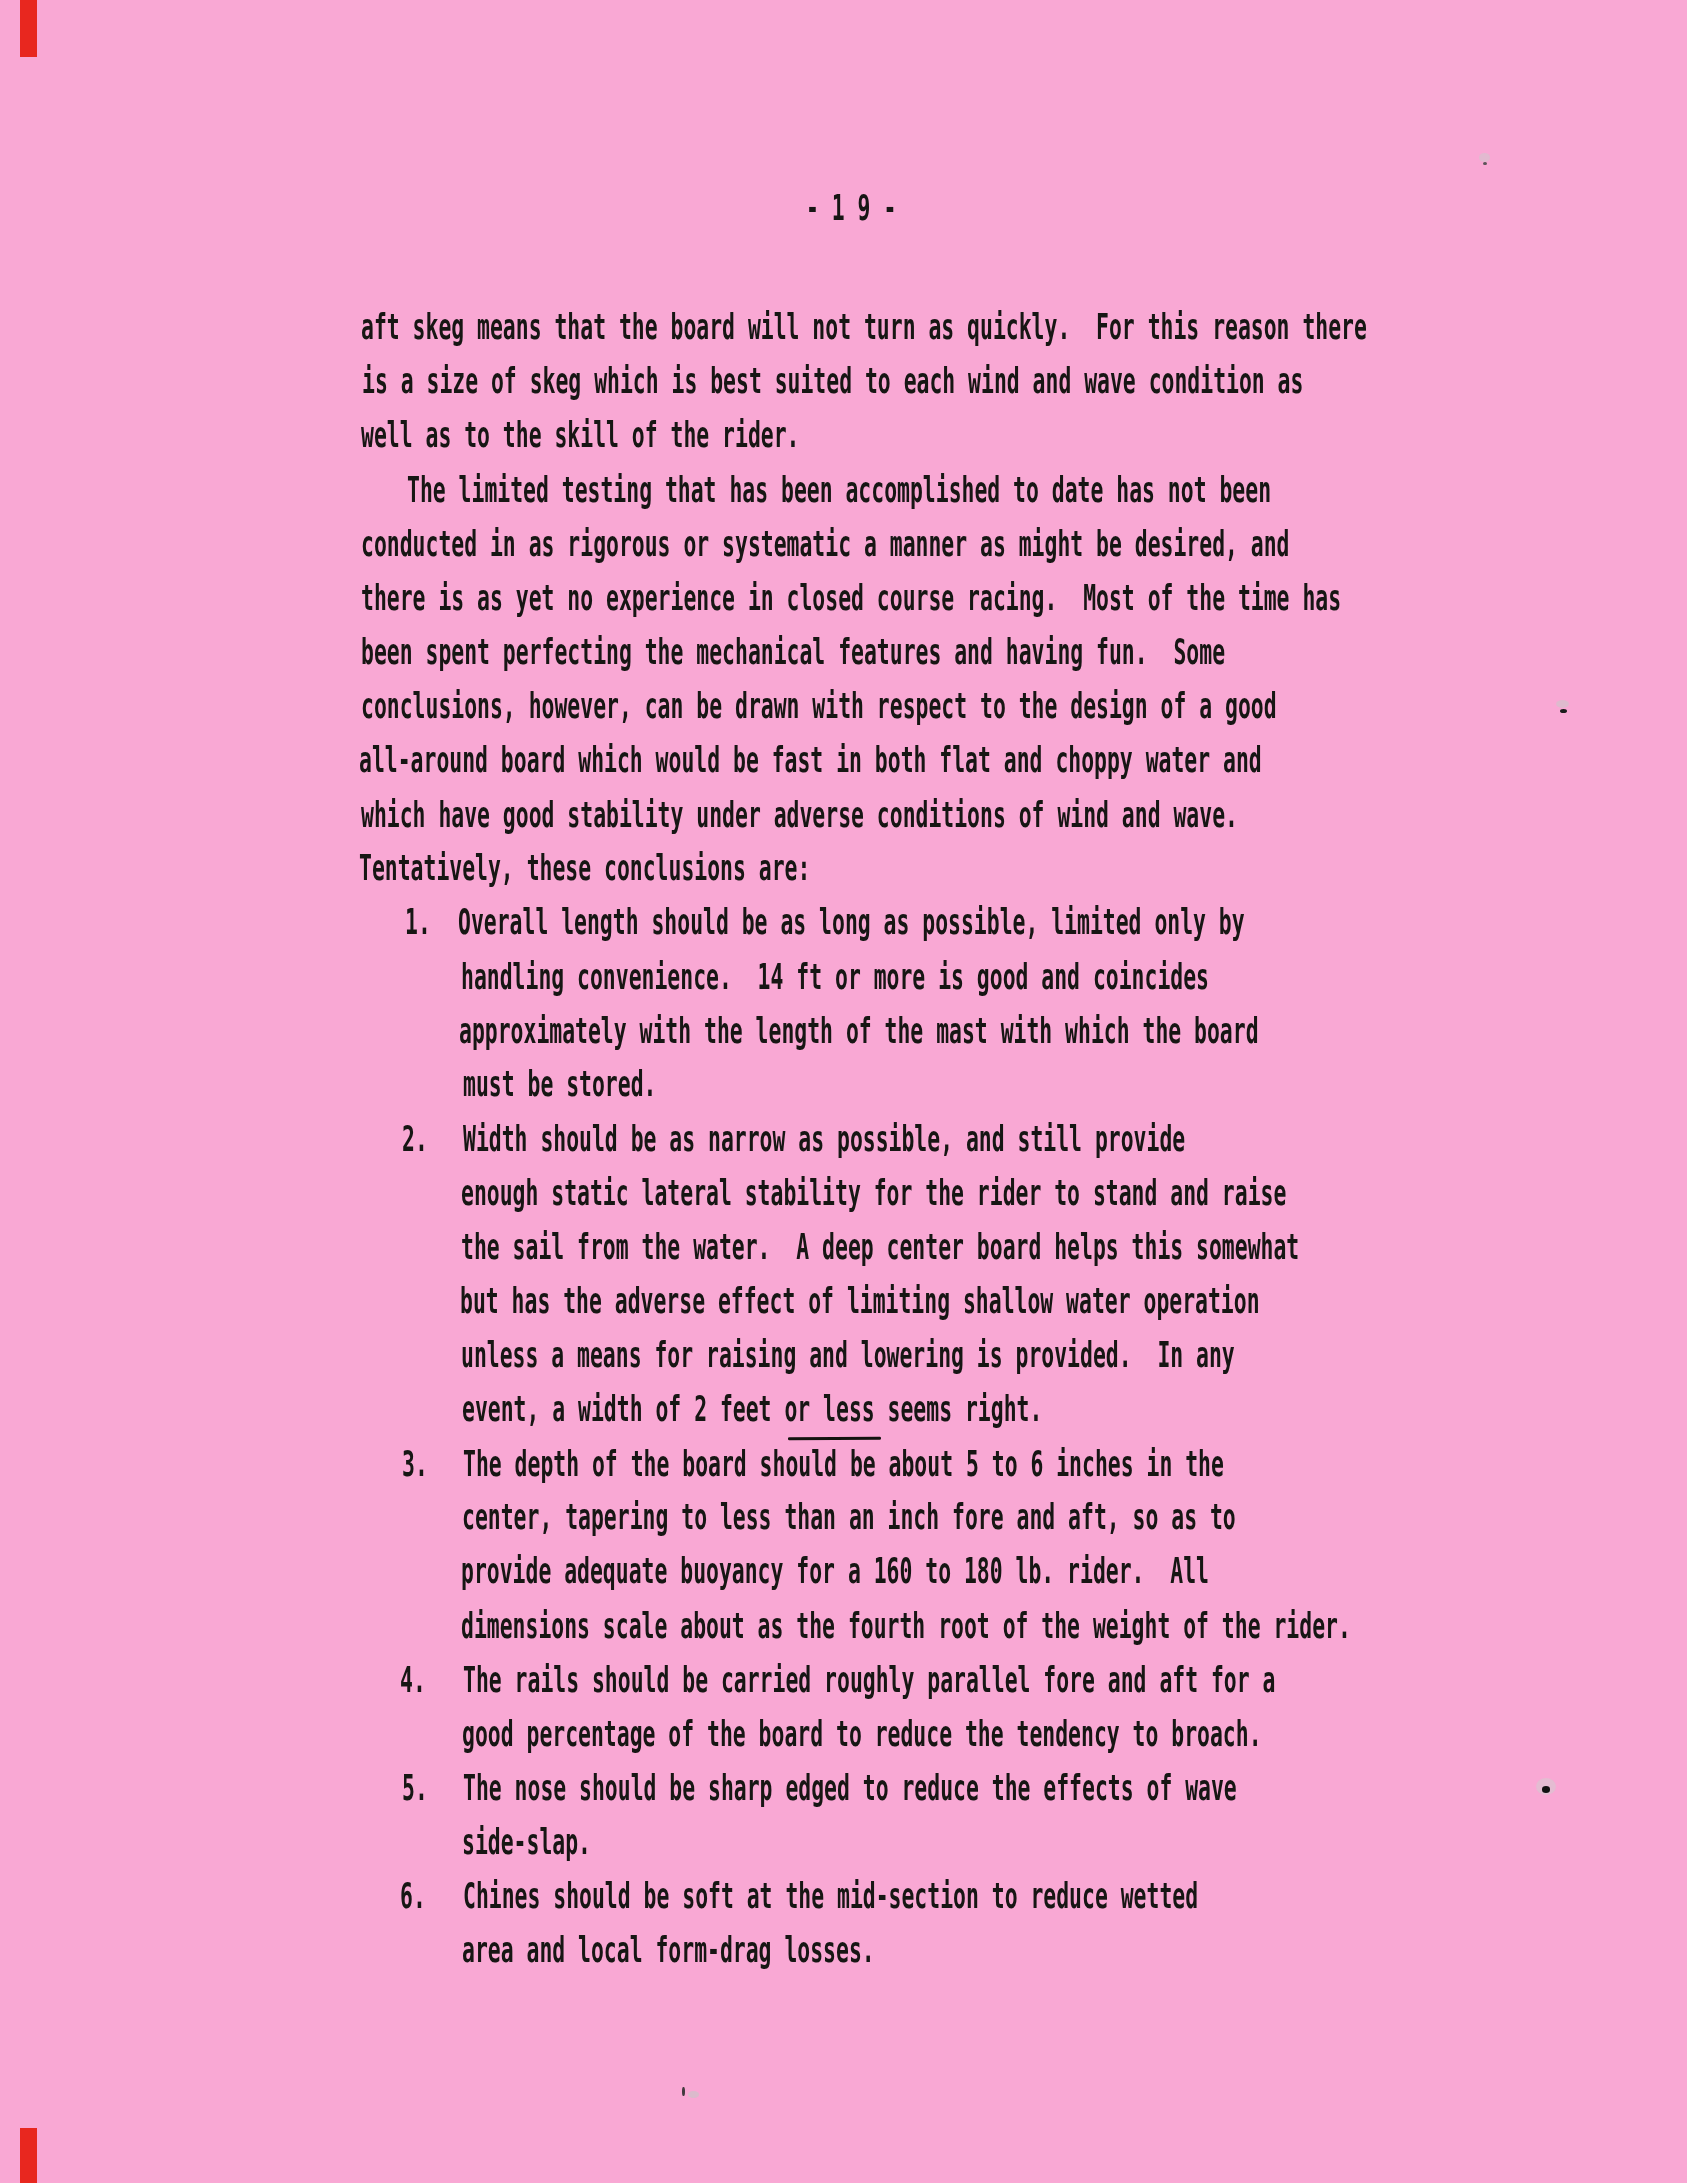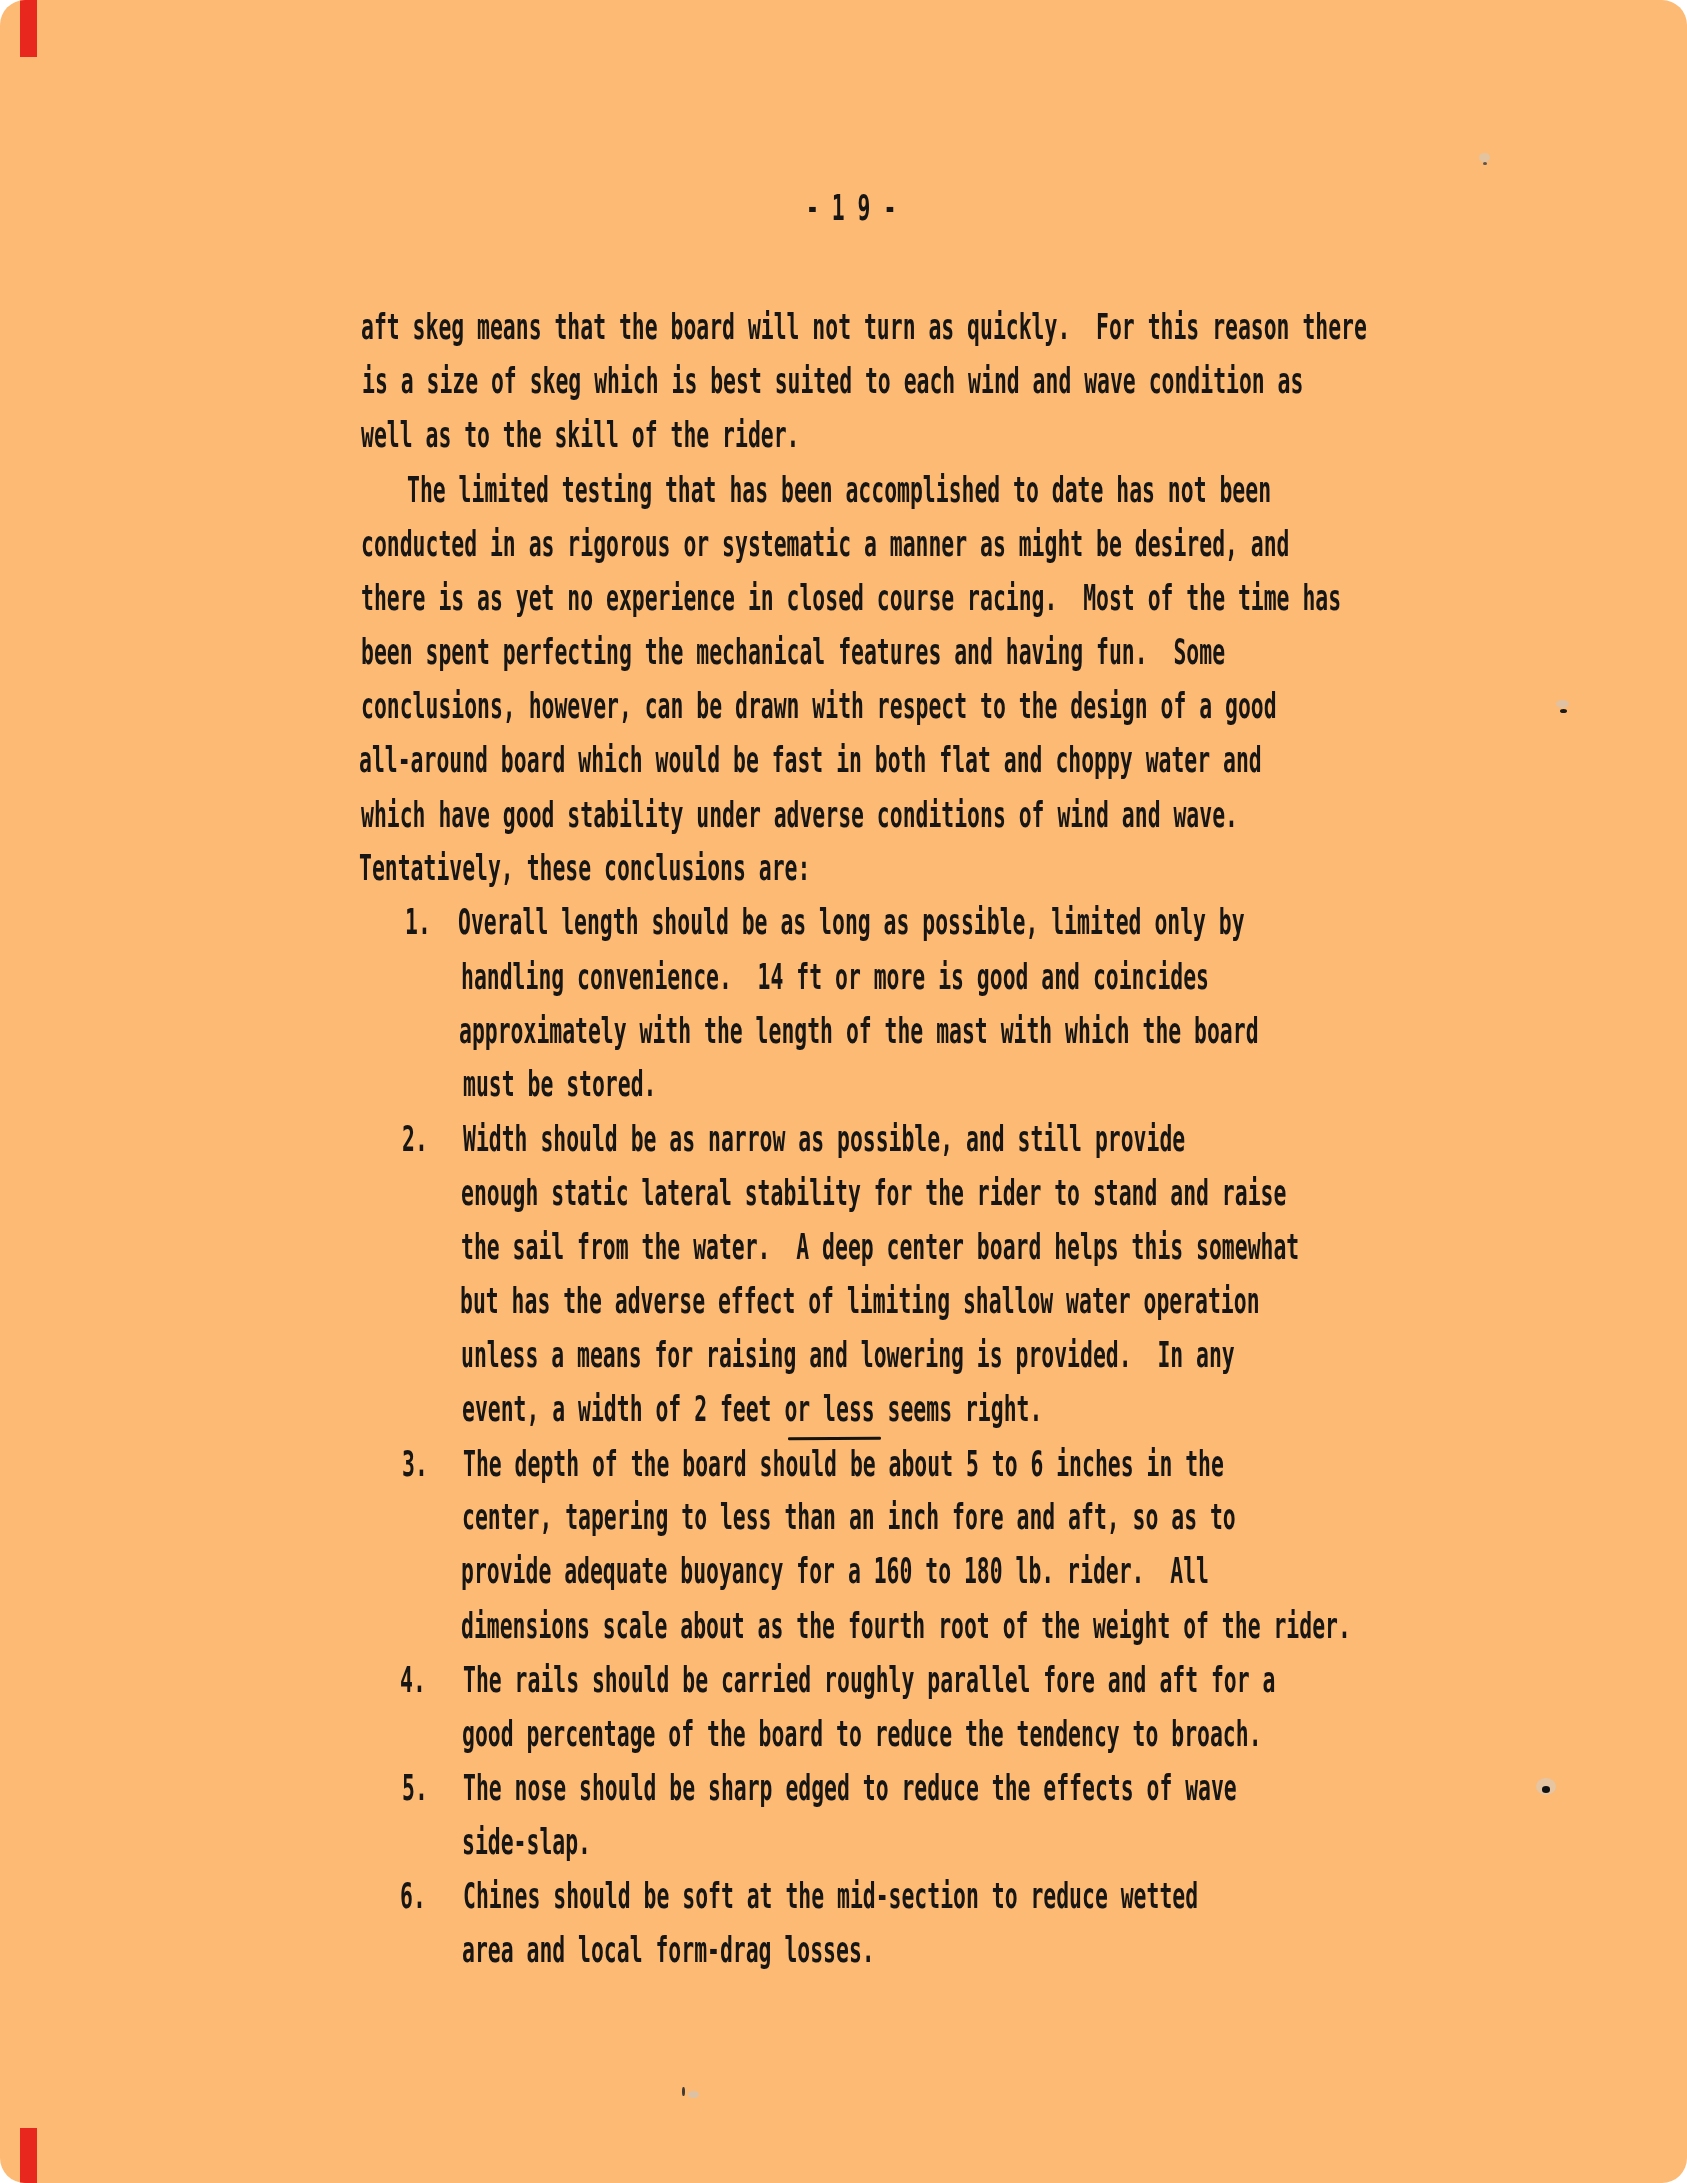--- a/index.html
+++ b/index.html
@@ -21,21 +21,21 @@
     transform:scaleX(0.595);
     transform-origin:left top;
   }
   .redmark{position:absolute;}
   .speck{position:absolute;border-radius:50%;}
   .underline{position:absolute;background:#14130f;border-radius:1.3px;transform:rotate(-0.4deg);}
 </style>
 </head>
 <body>
 
-<div class="page" style="background: #fdba74; border-radius: 25px;">
+<div class="page" style="background: #f9a8d4;">
 
 <div class="redmark" style="left: 20px; top: 0px; width: 17px; height: 57px; background: rgb(232, 39, 31);"></div>
     <div class="redmark" style="left: 20px; top: 2128px; width: 17px; height: 56px; background: rgb(232, 39, 31);"></div>
     <div class="run" style="left: 806px; top: 190px; color: rgb(23, 22, 20);">- 1 9 -</div>
     <div class="run" style="left: 361px; top: 309px; color: rgb(23, 22, 20);">aft skeg means that the board will not turn as quickly.  For this reason there</div>
     <div class="run" style="left: 362px; top: 363px; color: rgb(23, 22, 20);">is a size of skeg which is best suited to each wind and wave condition as</div>
     <div class="run" style="left: 361px; top: 417px; color: rgb(23, 22, 20);">well as to the skill of the rider.</div>
     <div class="run" style="left: 407px; top: 472px; color: rgb(23, 22, 20);">The limited testing that has been accomplished to date has not been</div>
     <div class="run" style="left: 361px; top: 526px; color: rgb(23, 22, 20);">conducted in as rigorous or systematic a manner as might be desired, and</div>
     <div class="run" style="left: 361px; top: 580px; color: rgb(23, 22, 20);">there is as yet no experience in closed course racing.  Most of the time has</div>

